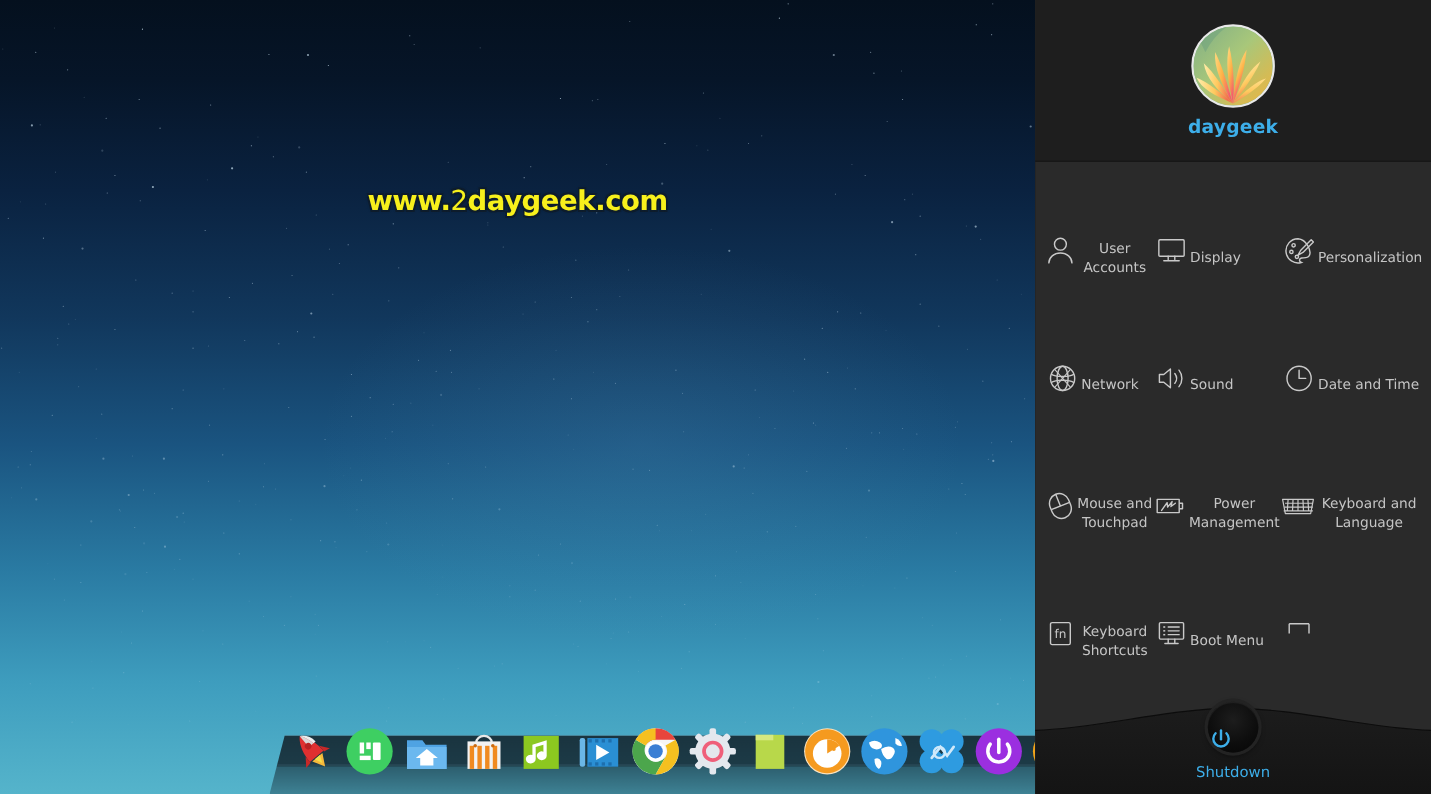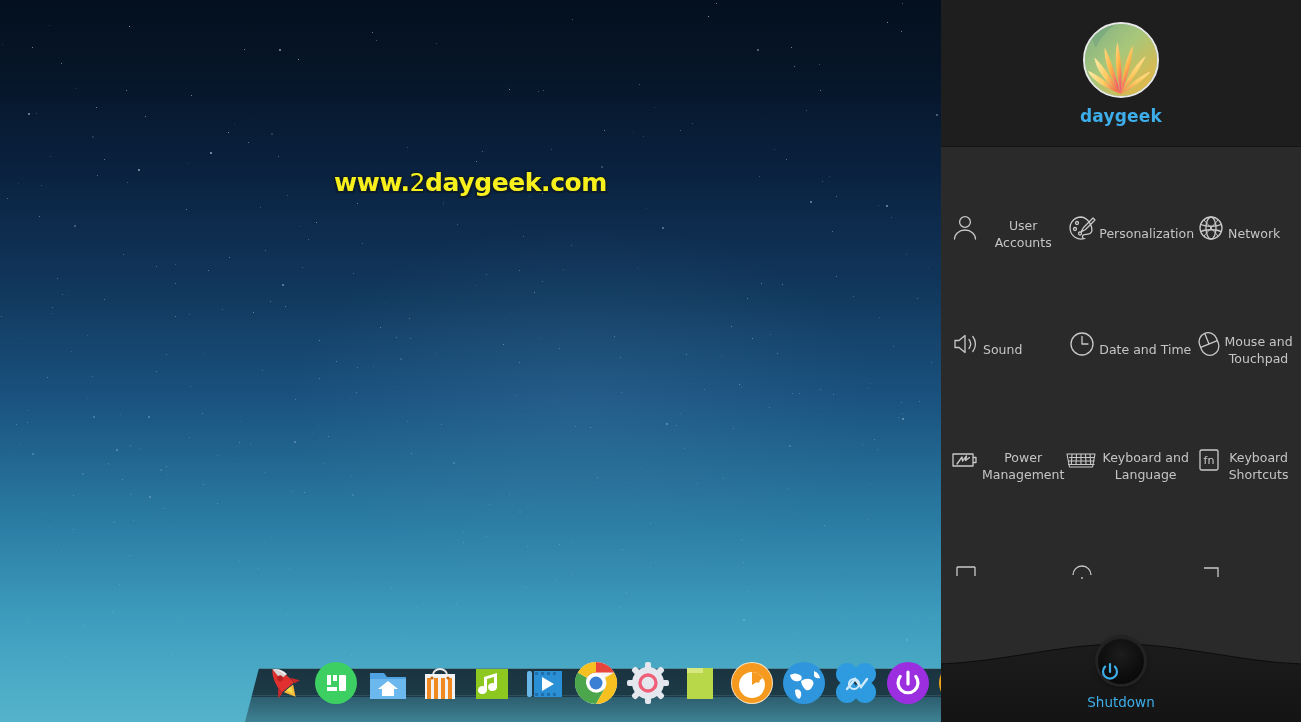--- a/index.html
+++ b/index.html
@@ -725,20 +725,29 @@
       <div class="cell">
         <span class="ico">
           <svg width="30" height="30" viewBox="0 0 30 30" fill="none" stroke="#c9c9c9" stroke-width="1.3">
             <circle cx="15" cy="9" r="5.4"></circle>
             <path d="M4.5 26 a10.5 9 0 0 1 21 0" stroke-linecap="round"></path>
           </svg>
         </span>
         <span class="lbl">User Accounts</span>
       </div>
 
+      <div class="cell">
+        <span class="ico">
+          <svg width="30" height="30" viewBox="0 0 30 30" fill="none" stroke="#c9c9c9" stroke-width="1.3">
+            <rect x="3.5" y="5" width="23" height="15" rx="1"></rect>
+            <path d="M12 20 v3 M18 20 v3 M8 24 h14" stroke-linecap="round"></path>
+          </svg>
+        </span>
+        <span class="lbl">Display</span>
+      </div>
 
 
       <div class="cell">
         <span class="ico">
           <svg width="30" height="30" viewBox="0 0 30 30" fill="none" stroke="#c9c9c9" stroke-width="1.3">
             <path d="M14 4 a11 11 0 1 0 3 21.6 c-2.5 -1 -2 -3.6 0.3 -4 c2.3 -0.4 5.6 0.4 7 -2.3 C26.4 15.4 22 4.6 14 4 Z"></path>
             <circle cx="10" cy="10" r="1.5"></circle>
               <circle cx="8" cy="16" r="1.5"></circle>
               <circle cx="13" cy="20.5" r="1.5"></circle>
             <path d="M26 5 l-9.5 9.5 l-2.5 4.5 l4.5 -2.5 L28 7 Z" stroke-linejoin="round"></path>
@@ -817,20 +826,37 @@
       <div class="cell">
         <span class="ico">
           <svg width="30" height="30" viewBox="0 0 30 30" fill="none" stroke="#c9c9c9" stroke-width="1.3">
             <rect x="6" y="5" width="18" height="20" rx="1.5"></rect>
             <text x="15" y="19" font-family="DejaVu Sans, sans-serif" font-size="11" fill="#c9c9c9" stroke="none" text-anchor="middle">fn</text>
           </svg>
         </span>
         <span class="lbl">Keyboard Shortcuts</span>
       </div>
 
+      <div class="cell">
+        <span class="ico">
+          <svg width="30" height="30" viewBox="0 0 30 30" fill="none" stroke="#c9c9c9" stroke-width="1.3">
+            <rect x="4" y="5" width="22" height="15" rx="1"></rect>
+            <path d="M12 20 v3 M18 20 v3 M9 24 h12" stroke-linecap="round"></path>
+            <g stroke-width="1.2" stroke-linecap="round">
+              <path d="M12 9 h10 M12 12.5 h10 M12 16 h10"></path>
+            </g>
+            <g fill="#c9c9c9" stroke="none">
+              <rect x="7.5" y="8.3" width="1.8" height="1.4"></rect>
+              <rect x="7.5" y="11.8" width="1.8" height="1.4"></rect>
+              <rect x="7.5" y="15.3" width="1.8" height="1.4"></rect>
+            </g>
+          </svg>
+        </span>
+        <span class="lbl">Boot Menu</span>
+      </div>
 
       <div class="cell">
         <span class="ico">
           <svg width="30" height="30" viewBox="0 0 30 30" fill="none" stroke="#c9c9c9" stroke-width="1.3">
             <path d="M6 6 v9 M6 6 h18 M24 6 v9"></path>
           </svg>
         </span>
         <span class="lbl"></span>
       </div>
 

